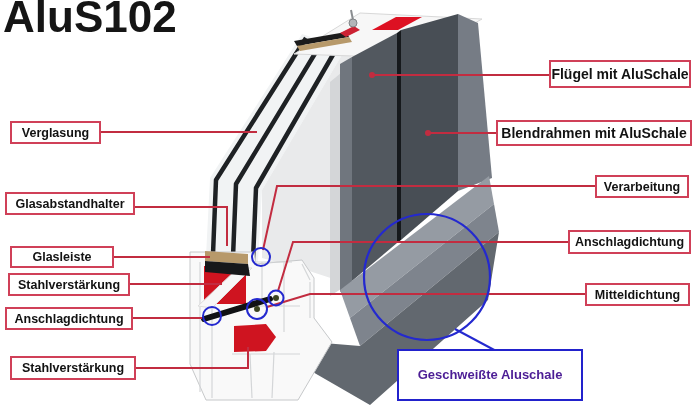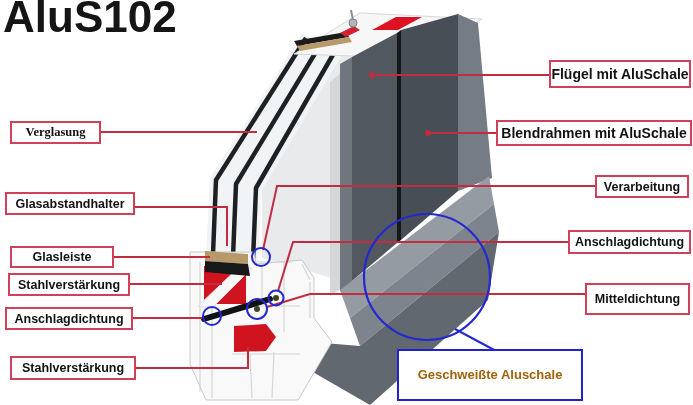--- a/index.html
+++ b/index.html
@@ -17,21 +17,21 @@
     position:absolute;box-sizing:border-box;
     border:2px solid #d04058;background:#ffffff;
     color:#121212;font-weight:bold;font-size:12.5px;
     display:flex;align-items:center;justify-content:center;
     white-space:nowrap;padding:0 4px;
   }
   .lbl.big{font-size:14px;}
   .callout{
     position:absolute;box-sizing:border-box;
     border:2.5px solid #2222cc;background:#ffffff;
-    color:#a16207;font-weight:bold;font-size:13px;line-height:1.55;
+    color:#4c1d95;font-weight:bold;font-size:13px;line-height:1.55;
     display:flex;flex-direction:column;align-items:center;justify-content:center;
     text-align:center;
   }
 </style>
 </head>
 <body>
 
 <div class="stage">
 
   <svg width="693" height="405" viewBox="0 0 693 405">
@@ -95,30 +95,30 @@
       <circle cx="276" cy="298" r="7.5"></circle>
       <circle cx="257" cy="309" r="10"></circle>
       <circle cx="212" cy="316" r="9"></circle>
       <circle cx="427" cy="277" r="63" stroke-width="2.2"></circle>
       <path d="M455,329 L498,352"></path>
     </g>
   </svg>
 
   <h1 class="title">AluS102</h1>
 
-  <div class="lbl" style="left:10px;top:121px;width:91px;height:23px;font-family:Liberation Serif, serif;">Verglasung</div>
+  <div class="lbl" style="left:10px;top:121px;width:91px;height:23px;">Verglasung</div>
   <div class="lbl" style="left:5px;top:192px;width:130px;height:23px;">Glasabstandhalter</div>
   <div class="lbl" style="left:10px;top:246px;width:104px;height:22px;">Glasleiste</div>
   <div class="lbl" style="left:8px;top:273px;width:122px;height:23px;">Stahlverstärkung</div>
   <div class="lbl" style="left:5px;top:307px;width:128px;height:23px;">Anschlagdichtung</div>
   <div class="lbl" style="left:10px;top:356px;width:126px;height:24px;">Stahlverstärkung</div>
 
   <div class="lbl big" style="left:549px;top:60px;width:142px;height:28px;">Flügel mit AluSchale</div>
   <div class="lbl big" style="left:496px;top:120px;width:196px;height:26px;">Blendrahmen mit AluSchale</div>
   <div class="lbl" style="left:595px;top:175px;width:94px;height:23px;">Verarbeitung</div>
   <div class="lbl" style="left:568px;top:230px;width:123px;height:24px;">Anschlagdichtung</div>
-  <div class="lbl" style="left:585px;top:283px;width:105px;height:32px;">Mitteldichtung</div>
+  <div class="lbl" style="left:585px;top:283px;width:105px;height:23px;">Mitteldichtung</div>
 
   <div class="callout" style="left:397px;top:349px;width:186px;height:52px;">
     <span>Geschweißte Aluschale</span>
   </div>
 
 </div>
 
 </body></html>

